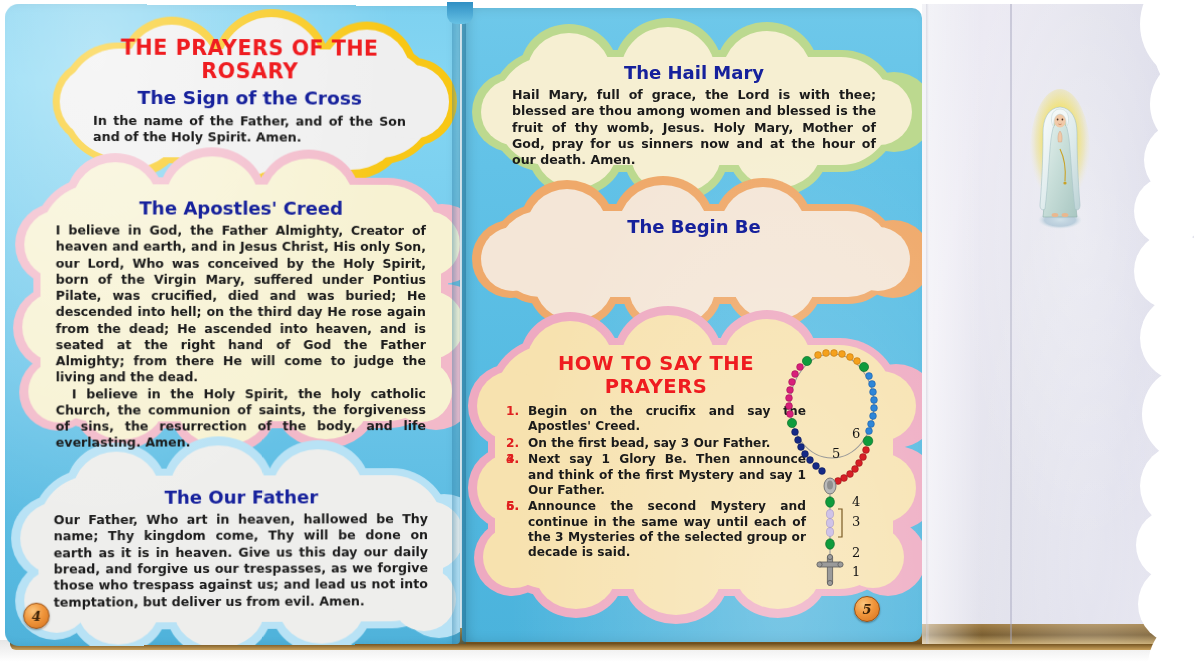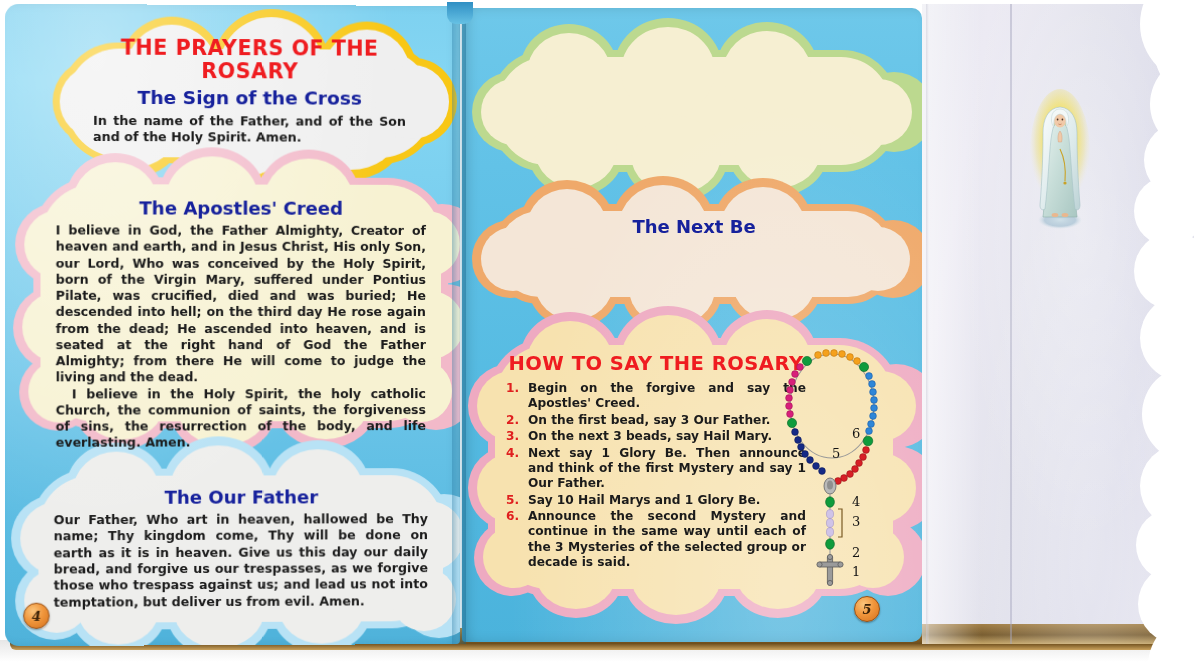--- a/index.html
+++ b/index.html
@@ -371,20 +371,24 @@
       <div class="body" style="background:#f6efd2; border-radius:50px; inset:7px;"></div>
       <div class="bump" style="background:#f6efd2; left:-9px;  top:29px;  width:66px;  height:66px;"></div>
       <div class="bump" style="background:#f6efd2; left:356px; top:29px;  width:66px;  height:66px;"></div>
       <div class="bump" style="background:#f6efd2; left:37px;  top:-17px; width:84px;  height:80px;"></div>
       <div class="bump" style="background:#f6efd2; left:131px; top:-23px; width:94px;  height:88px;"></div>
       <div class="bump" style="background:#f6efd2; left:233px; top:-19px; width:88px;  height:82px;"></div>
       <div class="bump" style="background:#f6efd2; left:45px;  top:62px;  width:82px;  height:76px;"></div>
       <div class="bump" style="background:#f6efd2; left:141px; top:66px;  width:90px;  height:78px;"></div>
       <div class="bump" style="background:#f6efd2; left:245px; top:62px;  width:86px;  height:76px;"></div>
 
+      <div class="content" style="left:22px; top:12px; width:364px;">
+        <div class="title-blue" style="font-size:18px;">The Hail Mary</div>
+        <div class="body-text" style="font-size:12.6px; margin-top:4px;">Hail Mary, full of grace, the Lord is with thee; blessed are thou among women and blessed is the fruit of thy womb, Jesus. Holy Mary, Mother of God, pray for us sinners now and at the hour of our death. Amen.</div>
+      </div>
     </div>
 
     <div class="cloud" style="left:28px; top:196px; width:408px; height:100px;">
       <div class="body" style="background:#efa96a; border-radius:52px;"></div>
       <div class="bump" style="background:#efa96a; left:-18px; top:16px;  width:78px;  height:78px;"></div>
       <div class="bump" style="background:#efa96a; left:364px; top:16px;  width:78px;  height:78px;"></div>
       <div class="bump" style="background:#efa96a; left:30px;  top:-24px; width:94px;  height:88px;"></div>
       <div class="bump" style="background:#efa96a; left:122px; top:-28px; width:102px; height:94px;"></div>
       <div class="bump" style="background:#efa96a; left:224px; top:-26px; width:98px;  height:90px;"></div>
       <div class="bump" style="background:#efa96a; left:38px;  top:40px;  width:92px;  height:84px;"></div>
@@ -395,21 +399,21 @@
       <div class="bump" style="background:#f4e6d7; left:-9px;  top:23px;  width:64px;  height:64px;"></div>
       <div class="bump" style="background:#f4e6d7; left:356px; top:23px;  width:64px;  height:64px;"></div>
       <div class="bump" style="background:#f4e6d7; left:37px;  top:-15px; width:80px;  height:76px;"></div>
       <div class="bump" style="background:#f4e6d7; left:129px; top:-19px; width:88px;  height:82px;"></div>
       <div class="bump" style="background:#f4e6d7; left:231px; top:-17px; width:84px;  height:78px;"></div>
       <div class="bump" style="background:#f4e6d7; left:45px;  top:44px;  width:78px;  height:72px;"></div>
       <div class="bump" style="background:#f4e6d7; left:139px; top:48px;  width:86px;  height:74px;"></div>
       <div class="bump" style="background:#f4e6d7; left:243px; top:44px;  width:82px;  height:72px;"></div>
 
       <div class="content" style="left:22px; top:12px; width:364px;">
-        <div class="title-blue" style="font-size:18px;">The Next Be</div>
+        <div class="title-blue" style="font-size:18px;">The Begin Be</div>
       </div>
     </div>
 
     <div class="cloud" style="left:26px; top:330px; width:412px; height:258px;">
       <div class="body" style="background:#eeaac1; border-radius:60px;"></div>
       <div class="bump" style="background:#eeaac1; left:-20px; top:26px;  width:84px;  height:84px;"></div>
       <div class="bump" style="background:#eeaac1; left:-20px; top:108px; width:84px;  height:84px;"></div>
       <div class="bump" style="background:#eeaac1; left:-14px; top:182px; width:76px;  height:76px;"></div>
       <div class="bump" style="background:#eeaac1; left:366px; top:26px;  width:84px;  height:84px;"></div>
       <div class="bump" style="background:#eeaac1; left:366px; top:108px; width:84px;  height:84px;"></div>
@@ -429,41 +433,39 @@
       <div class="bump" style="background:#f7e2af; left:358px; top:115px; width:70px;  height:70px;"></div>
       <div class="bump" style="background:#f7e2af; left:354px; top:188px; width:62px;  height:62px;"></div>
       <div class="bump" style="background:#f7e2af; left:39px;  top:-17px; width:86px;  height:82px;"></div>
       <div class="bump" style="background:#f7e2af; left:133px; top:-23px; width:94px;  height:88px;"></div>
       <div class="bump" style="background:#f7e2af; left:235px; top:-19px; width:88px;  height:84px;"></div>
       <div class="bump" style="background:#f7e2af; left:47px;  top:197px; width:82px;  height:74px;"></div>
       <div class="bump" style="background:#f7e2af; left:143px; top:201px; width:90px;  height:76px;"></div>
       <div class="bump" style="background:#f7e2af; left:247px; top:197px; width:86px;  height:74px;"></div>
 
       <div class="content" style="left:18px; top:14px; width:300px;">
-        <div class="title-red" style="font-size:19.5px; text-align:center;">HOW TO SAY THE ROSARY</div>
+        <div class="title-red" style="font-size:19.5px; text-align:center;">HOW TO SAY THE PRAYERS</div>
         <ol class="howto" style="margin-top:6px;">
           <li>
             <span class="num">1.</span>
-            <span>Begin on the forgive and say the Apostles' Creed.</span>
+            <span>Begin on the crucifix and say the Apostles' Creed.</span>
           </li>
           <li>
             <span class="num">2.</span>
             <span>On the first bead, say 3 Our Father.</span>
           </li>
           <li>
             <span class="num">3.</span>
-            <span>On the next 3 beads, say Hail Mary.</span>
           </li>
           <li>
             <span class="num">4.</span>
             <span>Next say 1 Glory Be. Then announce and think of the first Mystery and say 1 Our Father.</span>
           </li>
           <li>
             <span class="num">5.</span>
-            <span>Say 10 Hail Marys and 1 Glory Be.</span>
           </li>
           <li>
             <span class="num">6.</span>
             <span>Announce the second Mystery and continue in the same way until each of the 3 Mysteries of the selected group or decade is said.</span>
           </li>
         </ol>
       </div>
 
       <div class="rosary-wrap" style="left:292px; top:8px; width:120px; height:240px;">
         <svg width="120" height="240" viewBox="0 0 120 240">

